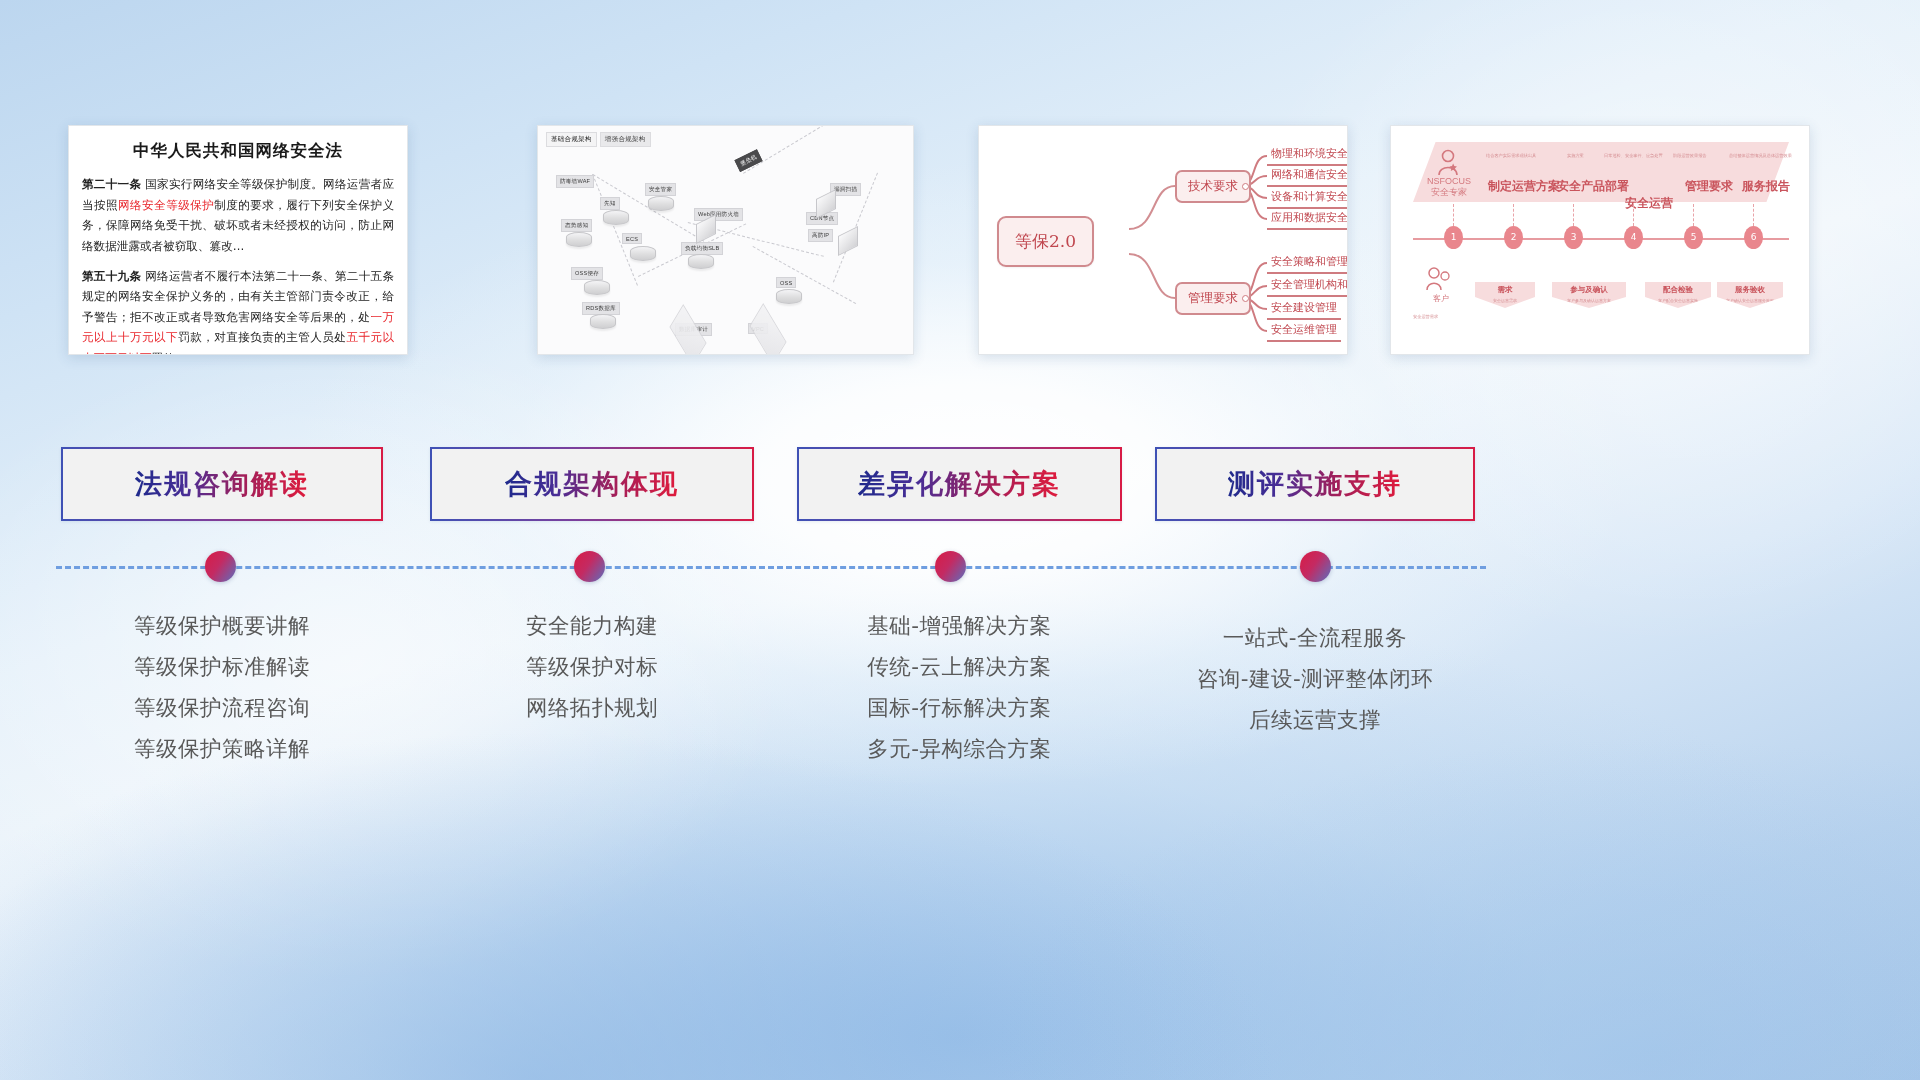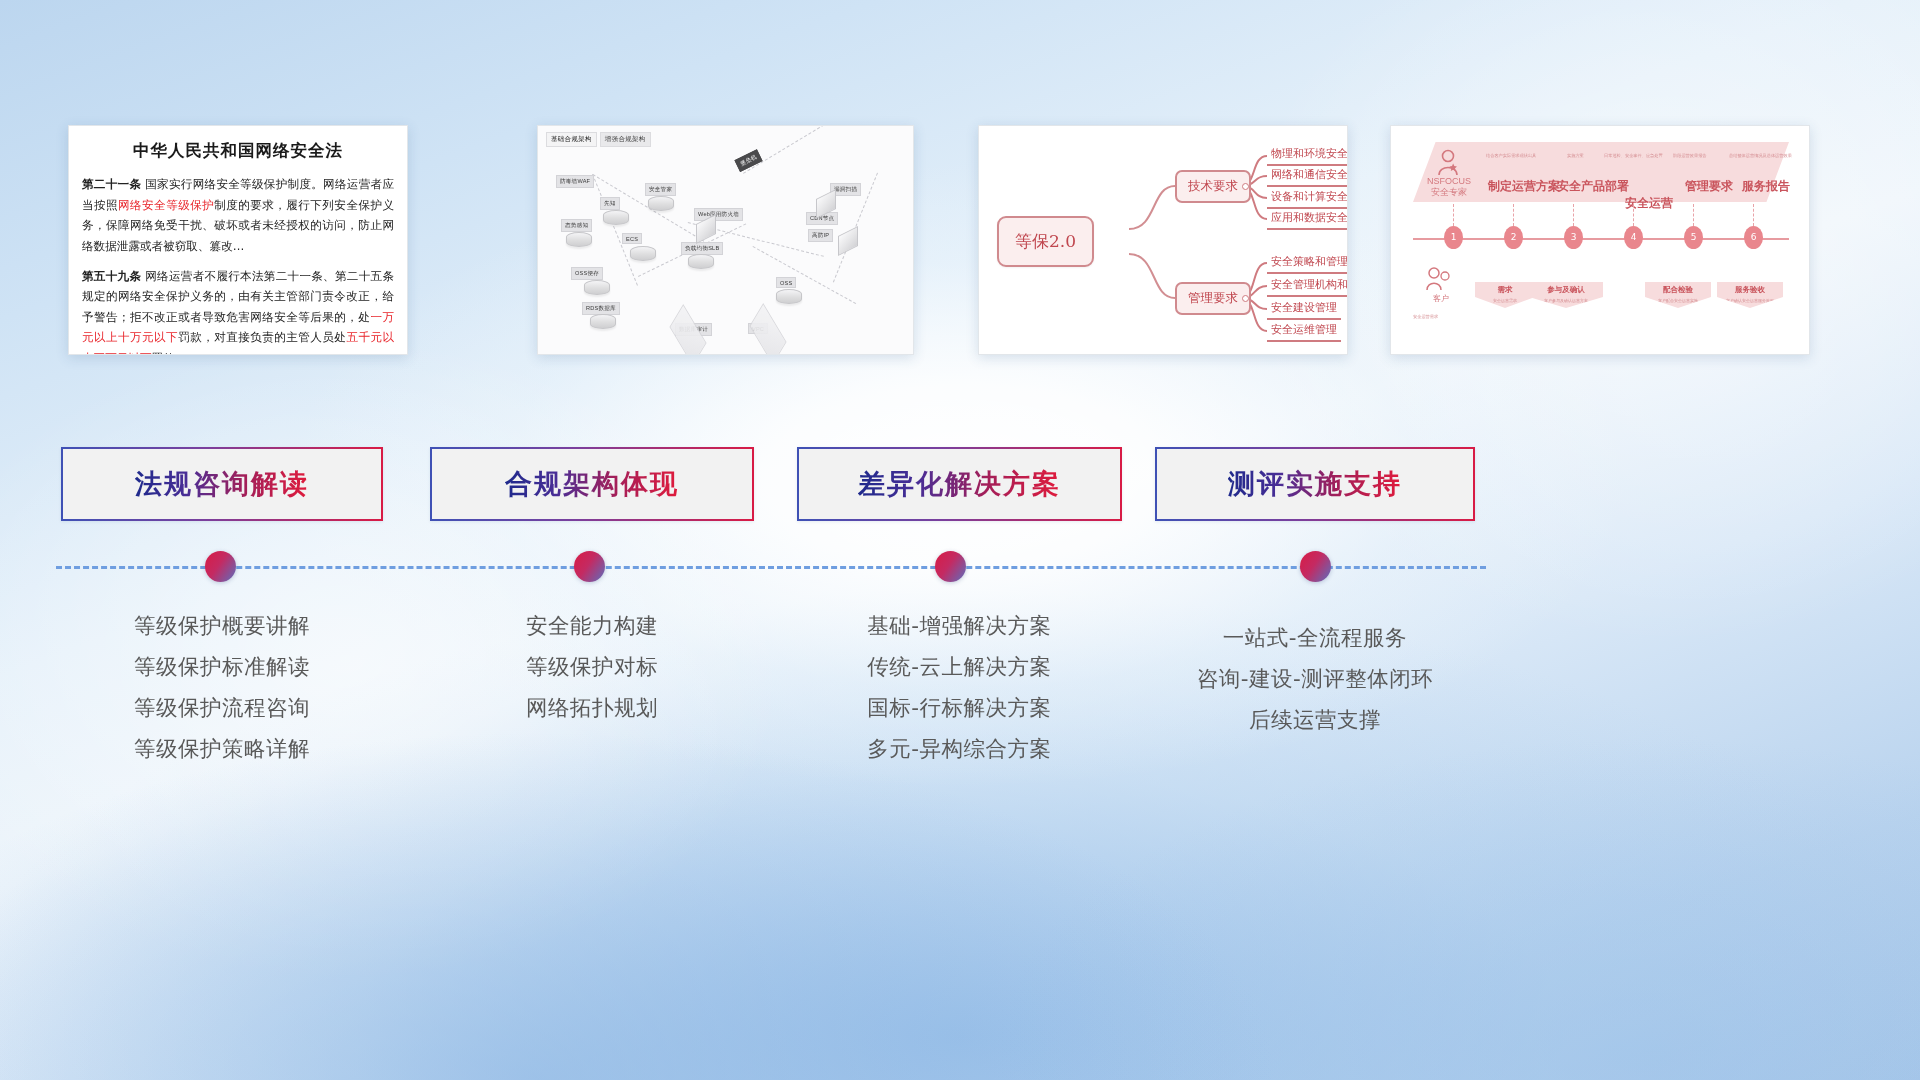--- a/index.html
+++ b/index.html
@@ -349,21 +349,21 @@
         </svg>
         <div class="pr-person" style="left:26px; top:168px; width:48px; font-size:8px;">
           <span>客户</span>
         </div>
         <div class="pr-sub" style="left:22px; top:188px;">安全运营需求</div>
 
         <div class="pr-chev" style="left:84px;  top:156px; width:60px;">
           <span>需求</span>
           <span class="s">安全运营需求</span>
         </div>
-        <div class="pr-chev" style="left:138px; top:156px; width:74px;">
+        <div class="pr-chev" style="left:161px; top:156px; width:74px;">
           <span>参与及确认</span>
           <span class="s">客户参与及确认运营方案</span>
         </div>
         <div class="pr-chev" style="left:254px; top:156px; width:66px;">
           <span>配合检验</span>
           <span class="s">客户配合安全运营实施</span>
         </div>
         <div class="pr-chev" style="left:326px; top:156px; width:66px;">
           <span>服务验收</span>
           <span class="s">客户确认安全运营服务效果</span>

